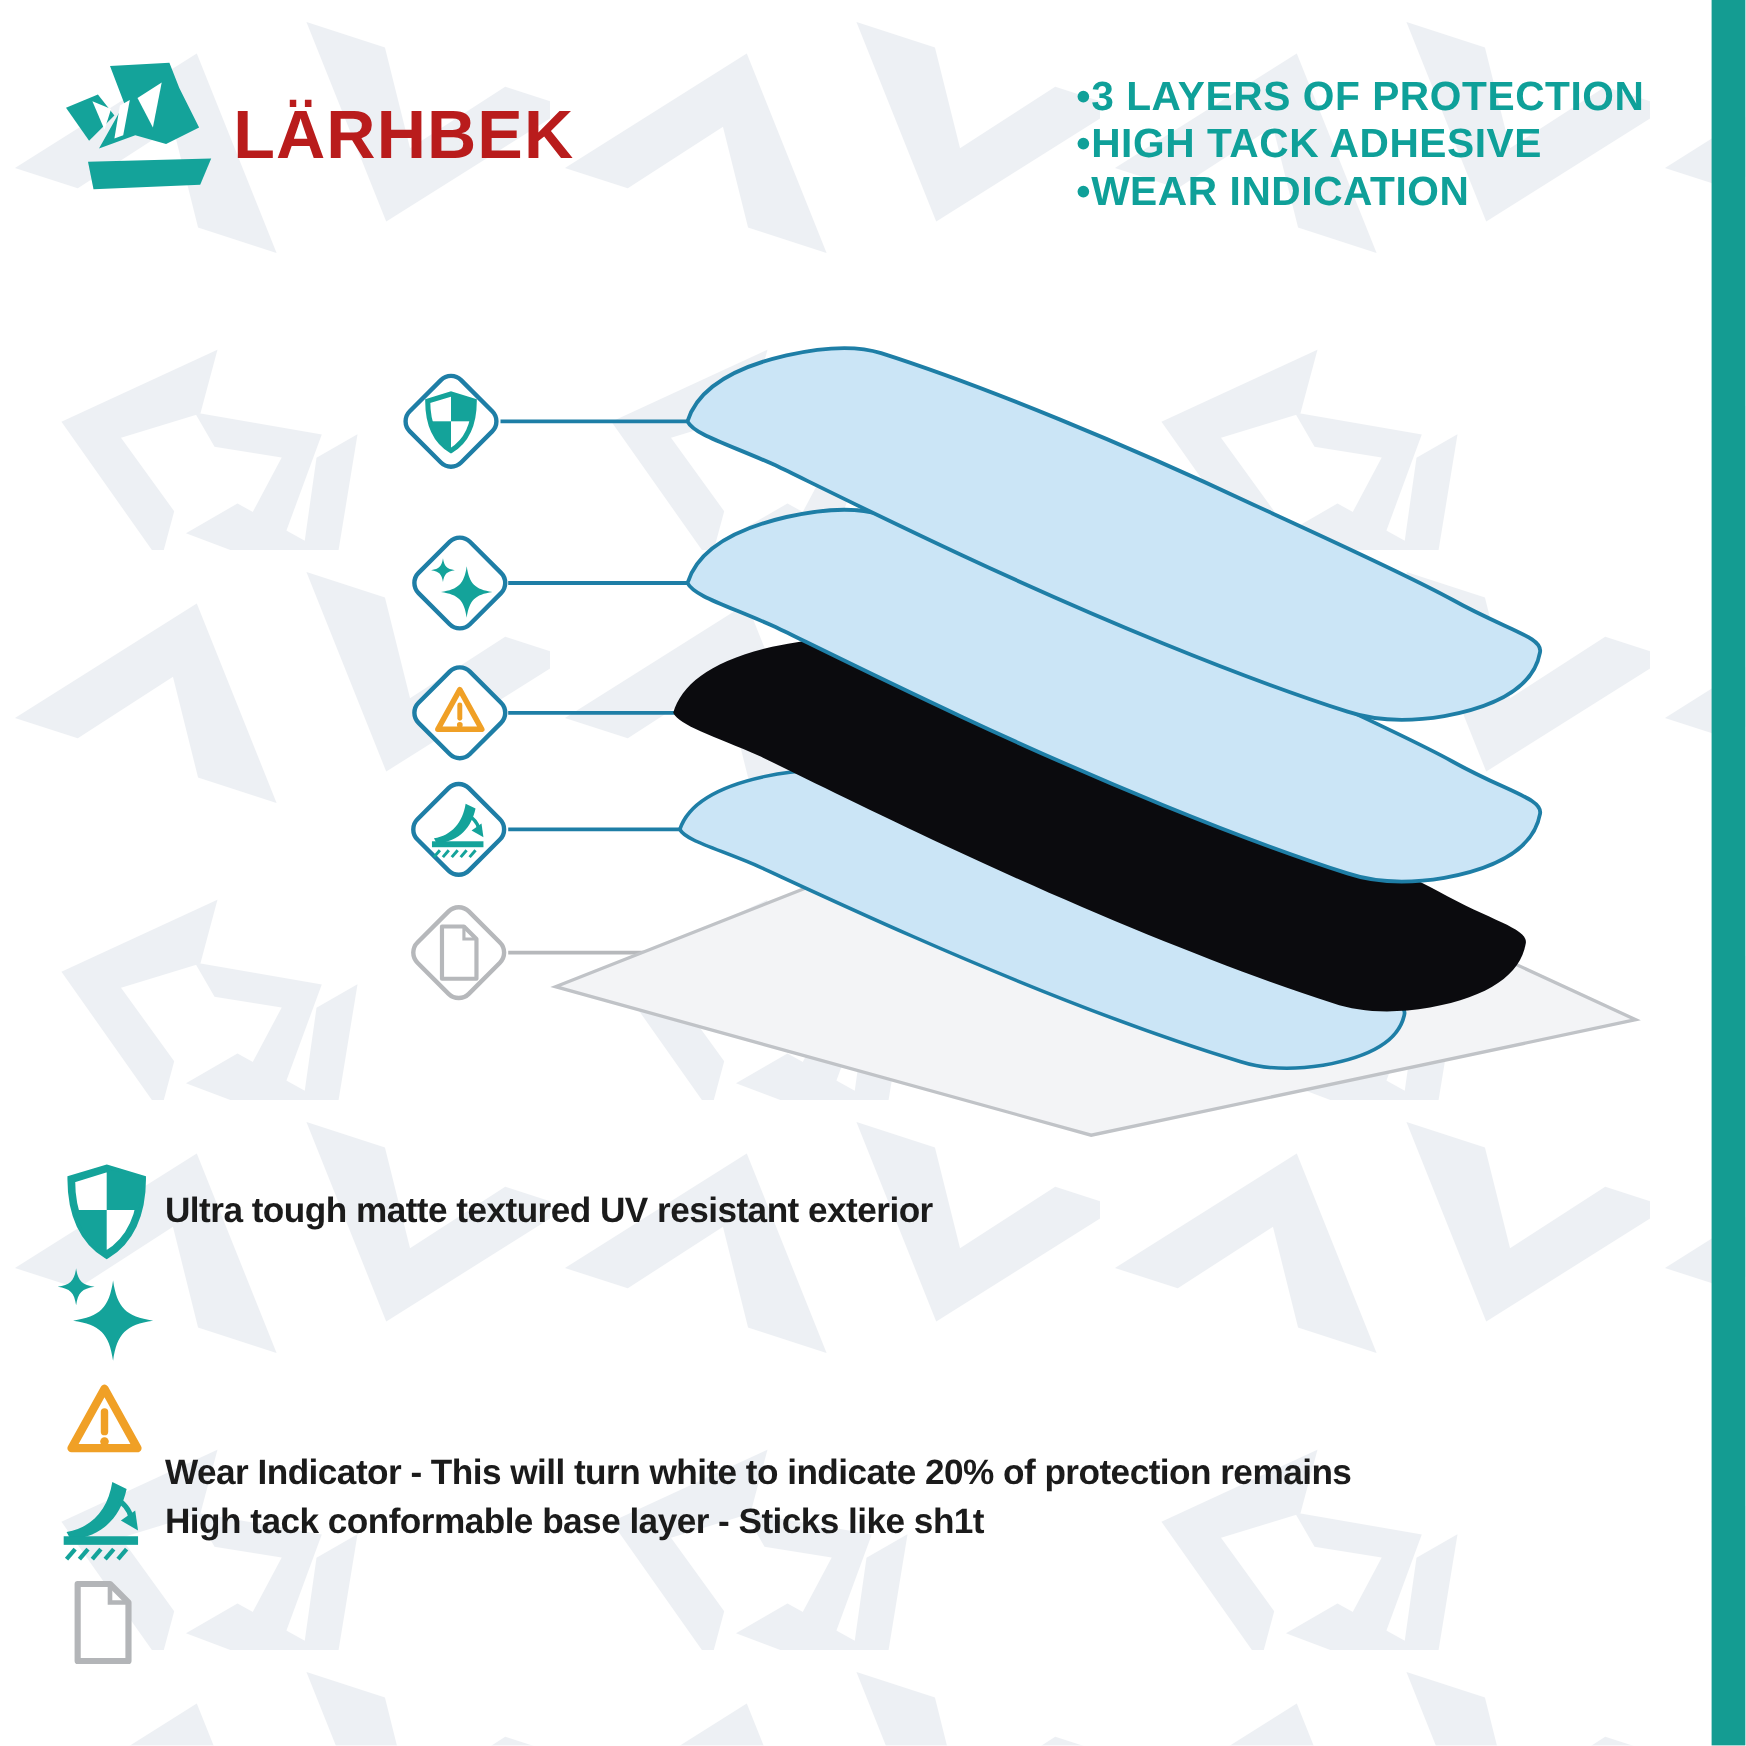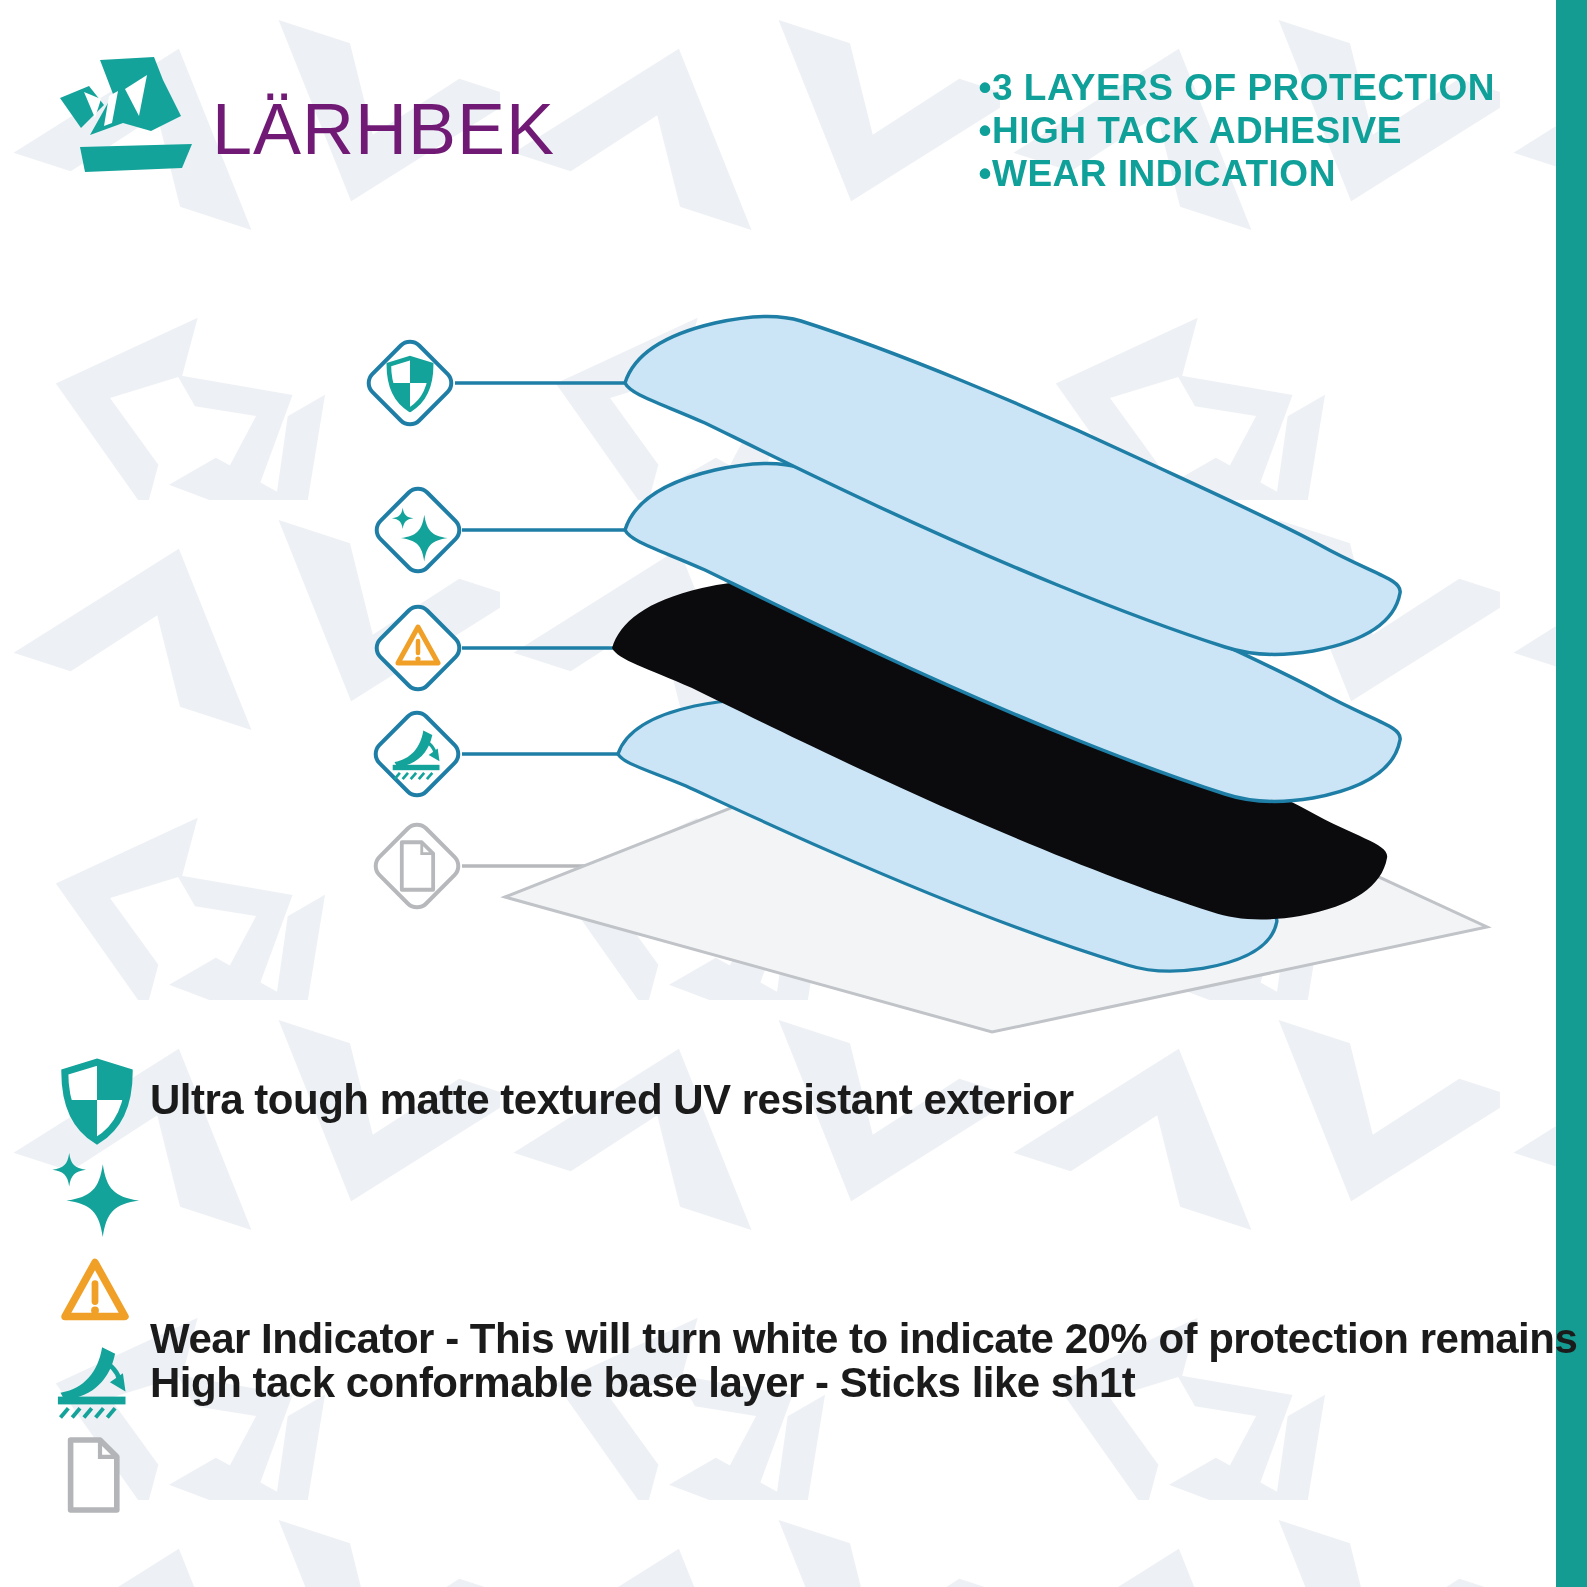--- a/index.html
+++ b/index.html
@@ -7,31 +7,31 @@
     position:relative;
     width:1587px;height:1587px;
     overflow:hidden;
     font-family:"Liberation Sans","DejaVu Sans",sans-serif;
     background:#ffffff;
   }
   #bg-svg{position:absolute;inset:0;z-index:0;}
   .txt{position:absolute;z-index:2;white-space:nowrap;}
   #wordmark{
     left:212px;top:88px;
-    font-size:72px;font-weight:normal;letter-spacing:1px;color:#701a75;
+    font-size:62px;font-weight:bold;letter-spacing:1px;color:#b91c1c;
   }
   #features{
     right:92px;top:66px;
     text-align:left;
     font-size:37px;font-weight:bold;letter-spacing:0.5px;
     line-height:43px;color:#0FA099;
   }
   .legend-label{
     left:150px;
-    font-size:42px;font-weight:bold;letter-spacing:-0.5px;
+    font-size:32px;font-weight:bold;letter-spacing:-0.5px;
     color:#1b1b1b;
     transform:translateY(-50%);
   }
   .r1{top:1100px}.r2{top:1190px}.r3{top:1339px}.r4{top:1383px}.r5{top:1475px}
 </style>
 </head>
 <body>
 
 <div id="canvas">
 

